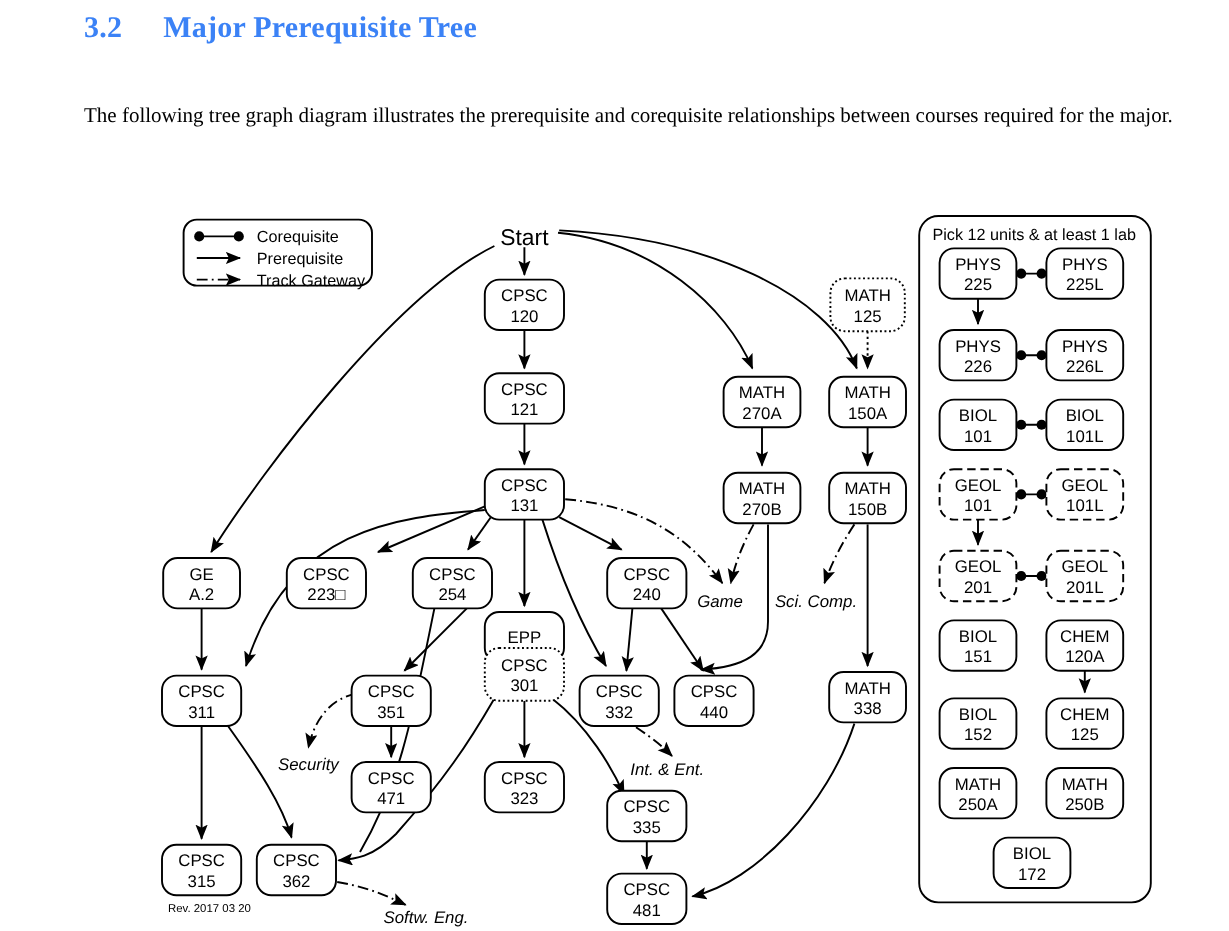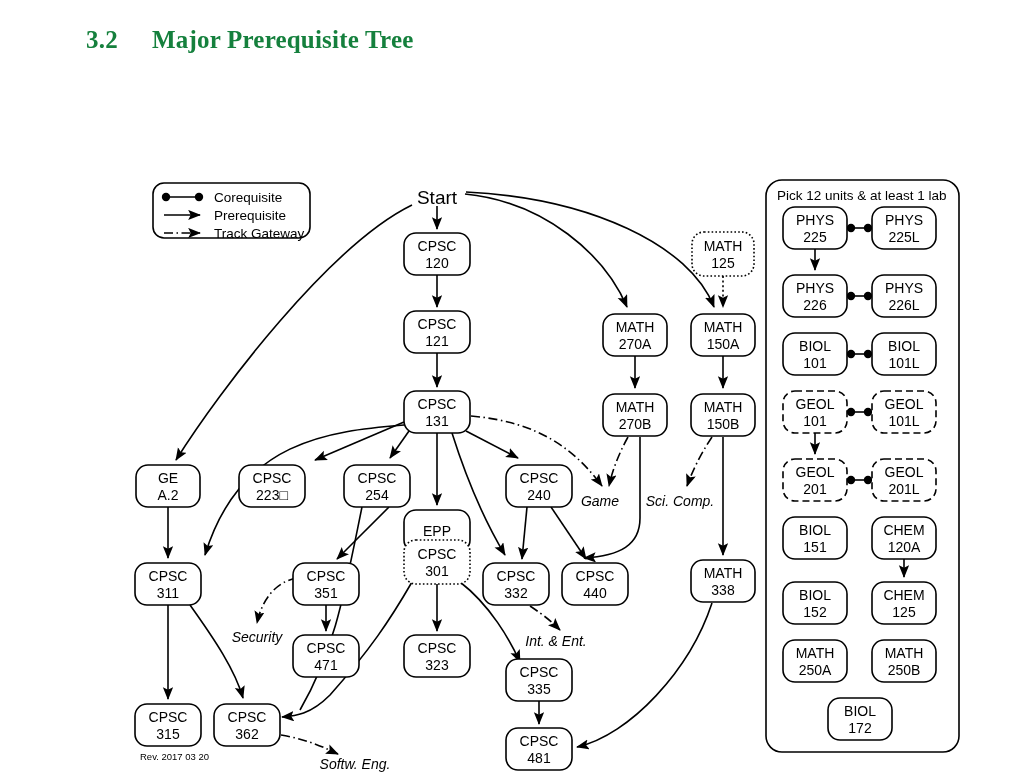--- a/index.html
+++ b/index.html
@@ -3,23 +3,23 @@
 <meta charset="utf-8">
 <style>
   html,body{margin:0;padding:0;}
   body{
     width:1024px;height:776px;background:#ffffff;
     font-family:"Liberation Serif", serif;
     overflow:hidden;position:relative;
   }
   #page{position:absolute;inset:0;}
   h1.section-title{
-    position:absolute;left:70px;top:10px;margin:16px;
+    position:absolute;left:70px;top:10px;margin:0;
     font-family:"Liberation Serif", serif;
-    font-weight:bold;font-size:25px;letter-spacing:.2px;color:#15803d;
+    font-weight:bold;font-size:25px;letter-spacing:.2px;color:#3b82f6;
     white-space:nowrap;
   }
   h1.section-title .num{display:inline-block;min-width:66px;}
   p.intro{
     position:absolute;left:70px;top:84px;width:952px;margin:0;
     font-family:"Liberation Serif", serif;
     font-size:17.5px;line-height:25px;color:#000;text-align:justify;
   }
   svg#diagram{position:absolute;left:0;top:150px;}
   .nodetext{
@@ -57,20 +57,21 @@
 </style>
 </head>
 <body>
 
 <div id="page">
 
   <h1 class="section-title">
     <span class="num">3.2</span><span>Major Prerequisite Tree</span>
   </h1>
 
+  <p class="intro">The following tree graph diagram illustrates the prerequisite and corequisite relationships between courses required for the major.</p>
 
   <svg id="diagram" width="1024" height="626" viewBox="0 0 1024 626">
     <defs>
       <marker id="arrow" markerWidth="9" markerHeight="9" refX="7.4" refY="3.2" orient="auto" markerUnits="strokeWidth">
         <path d="M0,0 L8,3.2 L0,6.4 L1.6,3.2 Z" fill="#000"></path>
       </marker>
       <marker id="arrowsm" markerWidth="9" markerHeight="9" refX="7.4" refY="3.2" orient="auto" markerUnits="strokeWidth">
         <path d="M0,0 L8,3.2 L0,6.4 L1.6,3.2 Z" fill="#000"></path>
       </marker>
     </defs>

